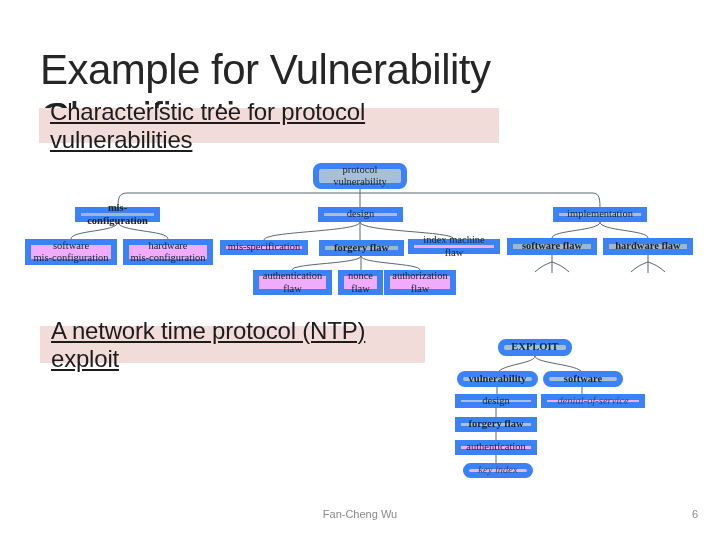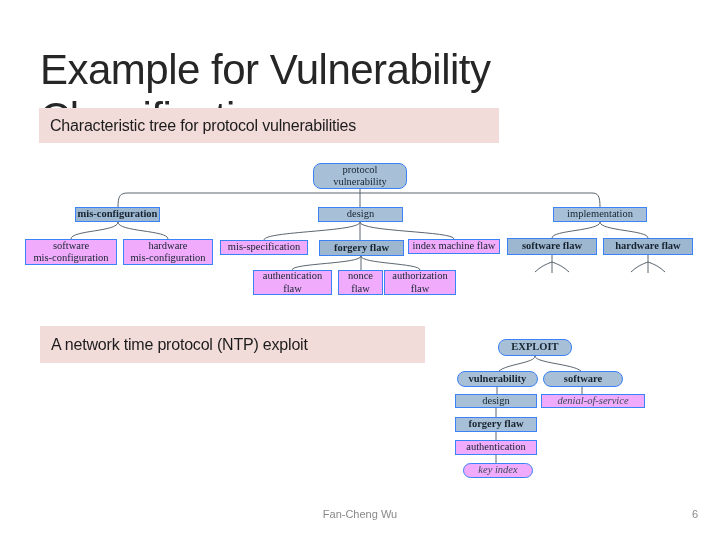--- a/index.html
+++ b/index.html
@@ -7,28 +7,28 @@
     position:relative;width:720px;height:540px;background:#ffffff;
     overflow:hidden;font-family:"Liberation Sans",sans-serif;
   }
   .slide-title{
     position:absolute;left:40px;top:46px;width:660px;
     font-size:42px;letter-spacing:-0.5px;color:#262626;font-weight:400;
   }
   .callout{
     position:absolute;background:#f2dcda;color:#1c1c1c;
     display:flex;align-items:center;padding-left:11px;box-sizing:border-box;
-    font-size:16px;letter-spacing:-0.2px;
+    font-size:24px;letter-spacing:-0.2px;text-decoration:underline;
   }
   .callout.c1{left:39px;top:108px;width:460px;height:35px;}
   .callout.c2{left:40px;top:326px;width:385px;height:37px;}
   .edges{position:absolute;left:0;top:0;width:720px;height:540px;}
   .edges path{fill:none;stroke:#5b6670;stroke-width:1;}
   .node{
-    position:absolute;box-sizing:border-box;border:1px solid #3b82f6;
+    position:absolute;box-sizing:border-box;border:6px solid #3b82f6;
     background:#a8c0d7;color:#16232e;
     font-family:"Liberation Serif",serif;font-size:10.5px;line-height:1.15;
     display:flex;align-items:center;justify-content:center;
     text-align:center;white-space:pre-line;
   }
   .node.mid{background:#a8c0d7;}
   .node.emph{background:#9db7d0;font-weight:bold;}
   .node.light{background:#f0abfc;}
   .node.bold{font-weight:bold;}
   .node.italic{font-style:italic;color:#3c4a57;}

